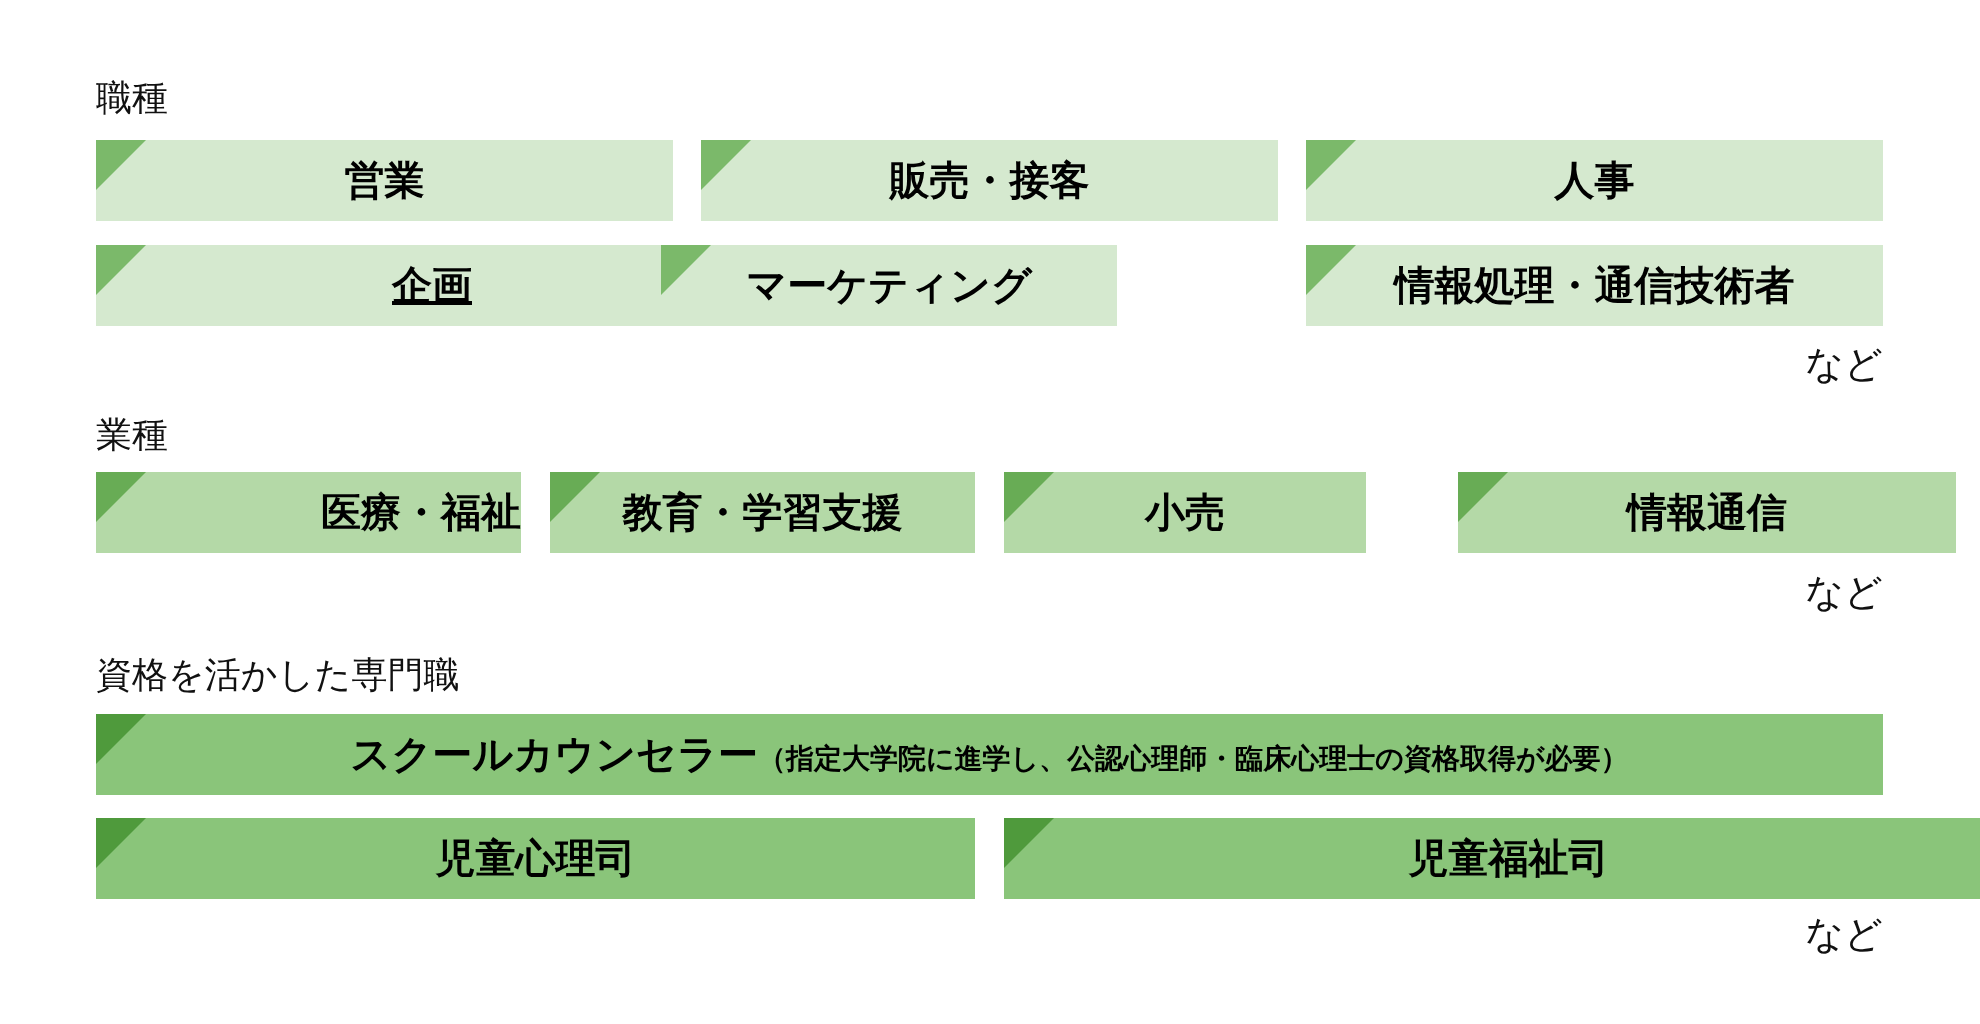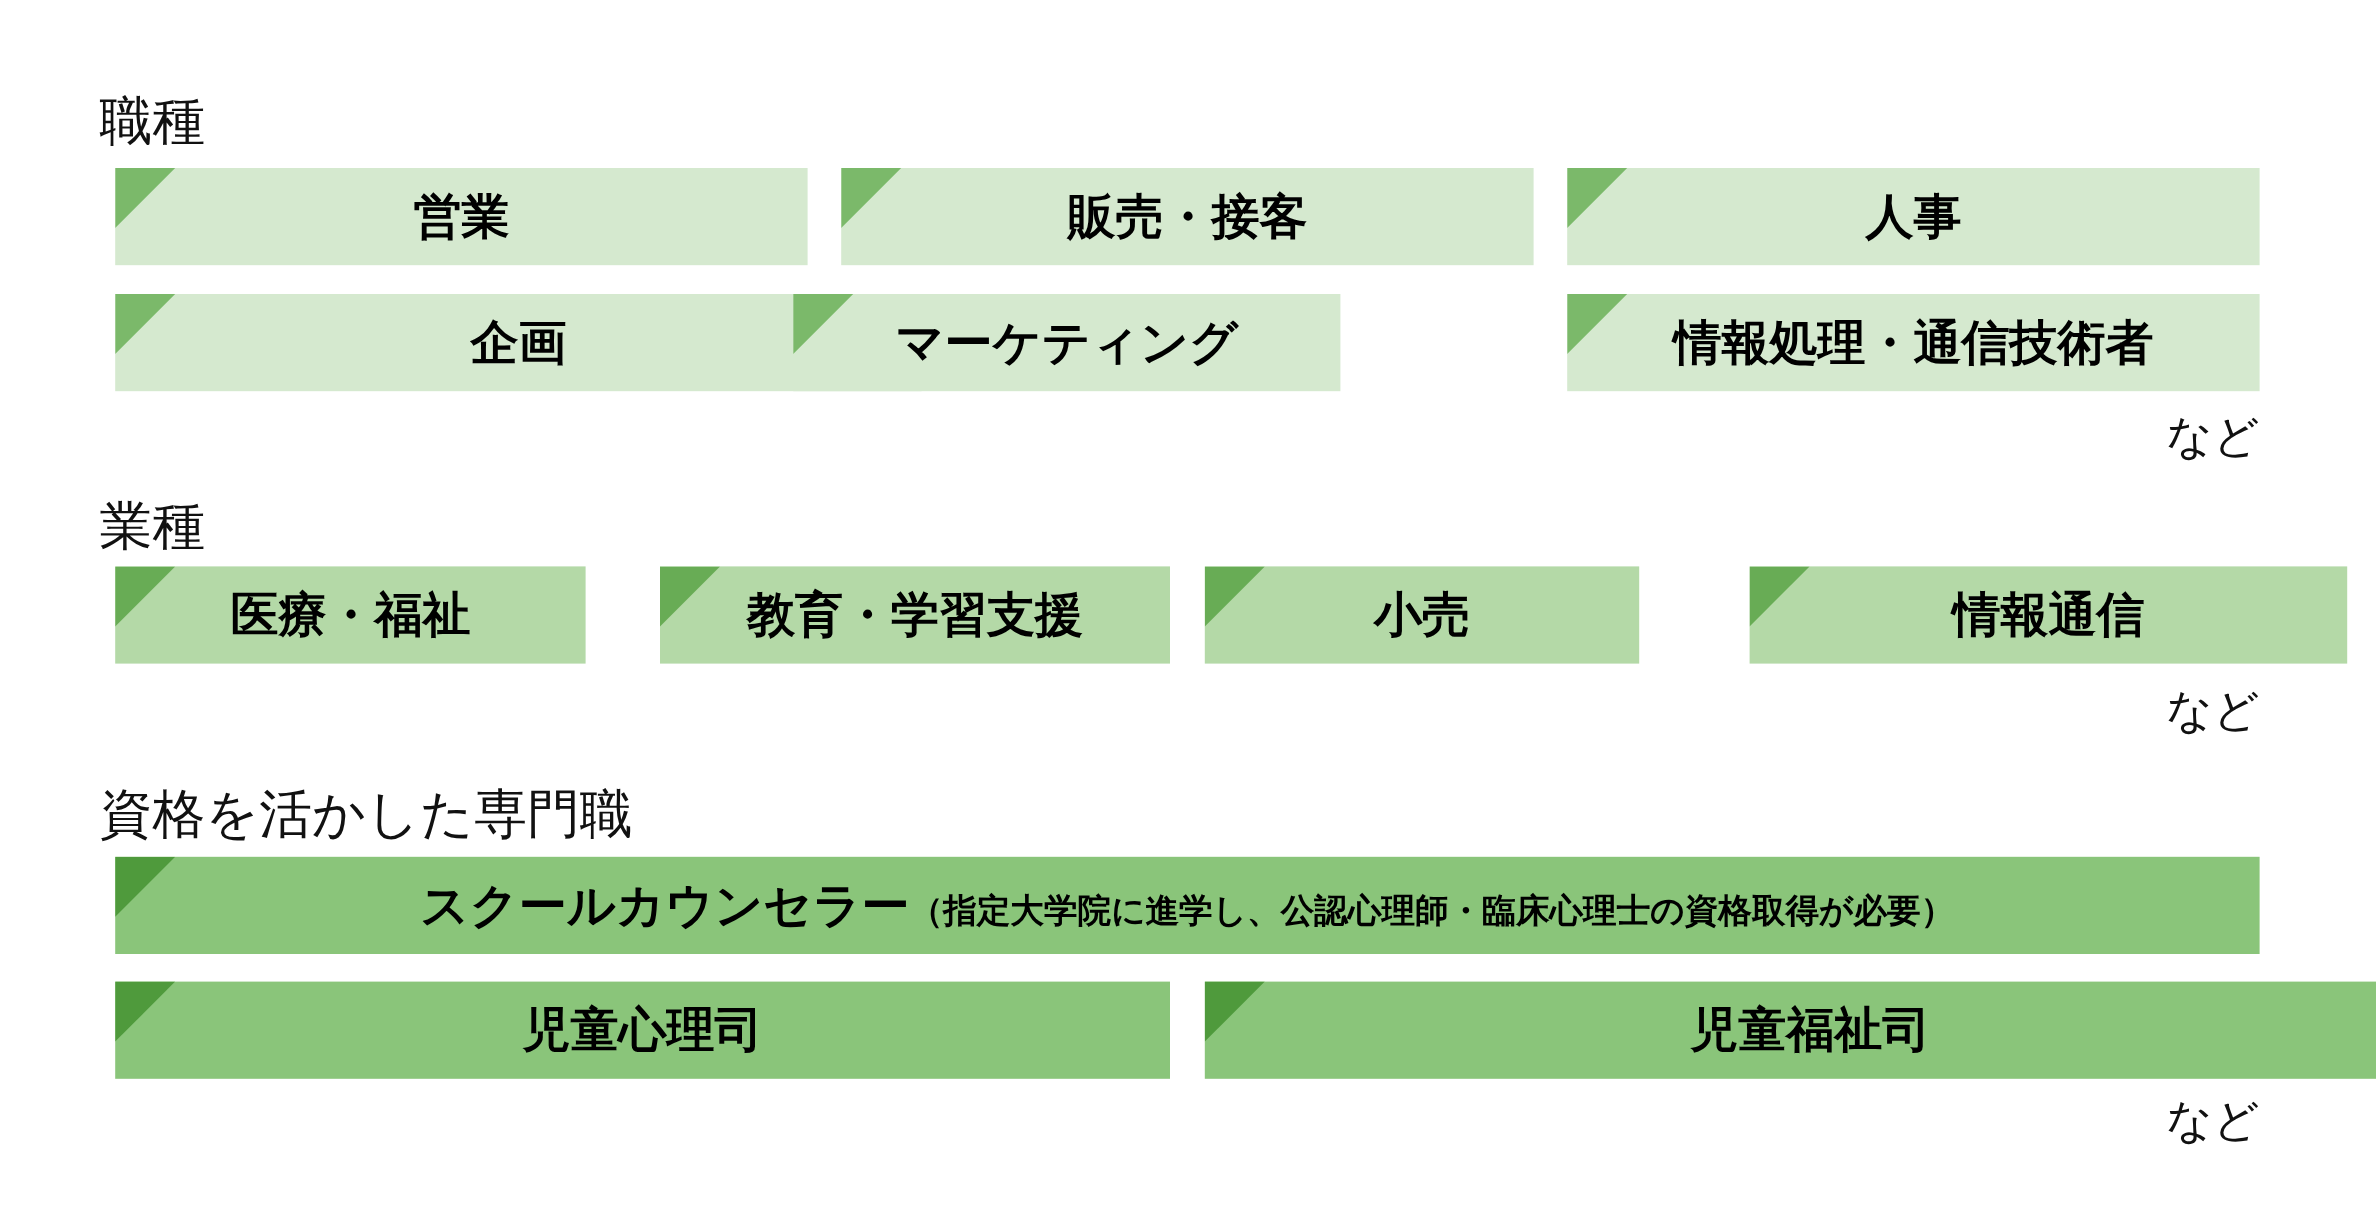--- a/index.html
+++ b/index.html
@@ -1,22 +1,22 @@
 <!DOCTYPE html>
 <html><head>
 <meta charset="utf-8">
 <style>
   html, body { margin: 0; padding: 0; background: #ffffff; }
   body {
     width: 1980px; height: 1024px; position: relative; overflow: hidden;
     font-family: "DejaVu Sans", "Liberation Sans", sans-serif; color: #111;
   }
   .section-title {
-    position: absolute; left: 83px;
-    font-size: 44px; font-weight: normal; line-height: 1; color: #111;
+    position: absolute; left: 96px;
+    font-size: 36px; font-weight: normal; line-height: 1; color: #111;
     letter-spacing: 0px;
   }
   .box {
     position: absolute; height: 81px;
     display: flex; align-items: center; justify-content: center;
     font-weight: bold; font-size: 40px; color: #000000;
     overflow: hidden; white-space: nowrap;
   }
   .box .tri {
     position: absolute; left: 0; top: 0; width: 0; height: 0;
@@ -44,37 +44,37 @@
   <span class="label">営業</span>
 </div>
 <div class="box s1" style="left:701px; top:140px; width:577px;">
   <span class="tri"></span>
   <span class="label">販売・接客</span>
 </div>
 <div class="box s1" style="left:1306px; top:140px; width:577px;">
   <span class="tri"></span>
   <span class="label">人事</span>
 </div>
-<div class="box s1" style="left:96px; top:245px; width:672px;">
+<div class="box s1" style="left:96px; top:245px; width:672px;text-decoration:underline;">
   <span class="tri"></span>
   <span class="label">企画</span>
 </div>
 <div class="box s1" style="left:661px; top:245px; width:456px;">
   <span class="tri"></span>
   <span class="label">マーケティング</span>
 </div>
 <div class="box s1" style="left:1306px; top:245px; width:577px;">
   <span class="tri"></span>
   <span class="label">情報処理・通信技術者</span>
 </div>
 <div class="note" style="top:345px;">など</div>
 
 <div class="section-title" style="top:417px;">業種</div>
 
-<div class="box s2" style="left:96px; top:472px; width:392px;">
+<div class="box s2" style="left:96px; top:472px; width:425px;justify-content:flex-end;">
   <span class="tri"></span>
   <span class="label">医療・福祉</span>
 </div>
 <div class="box s2" style="left:550px; top:472px; width:425px;">
   <span class="tri"></span>
   <span class="label">教育・学習支援</span>
 </div>
 <div class="box s2" style="left:1004px; top:472px; width:362px;">
   <span class="tri"></span>
   <span class="label">小売</span>

